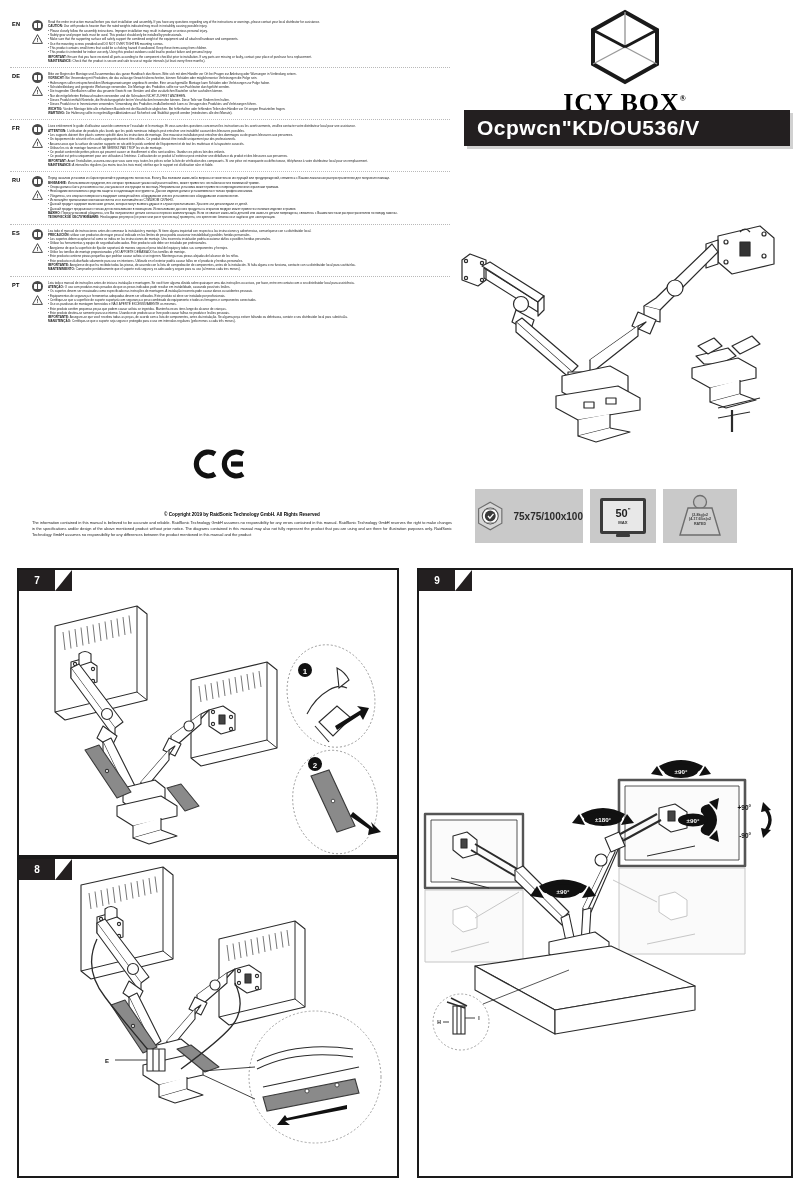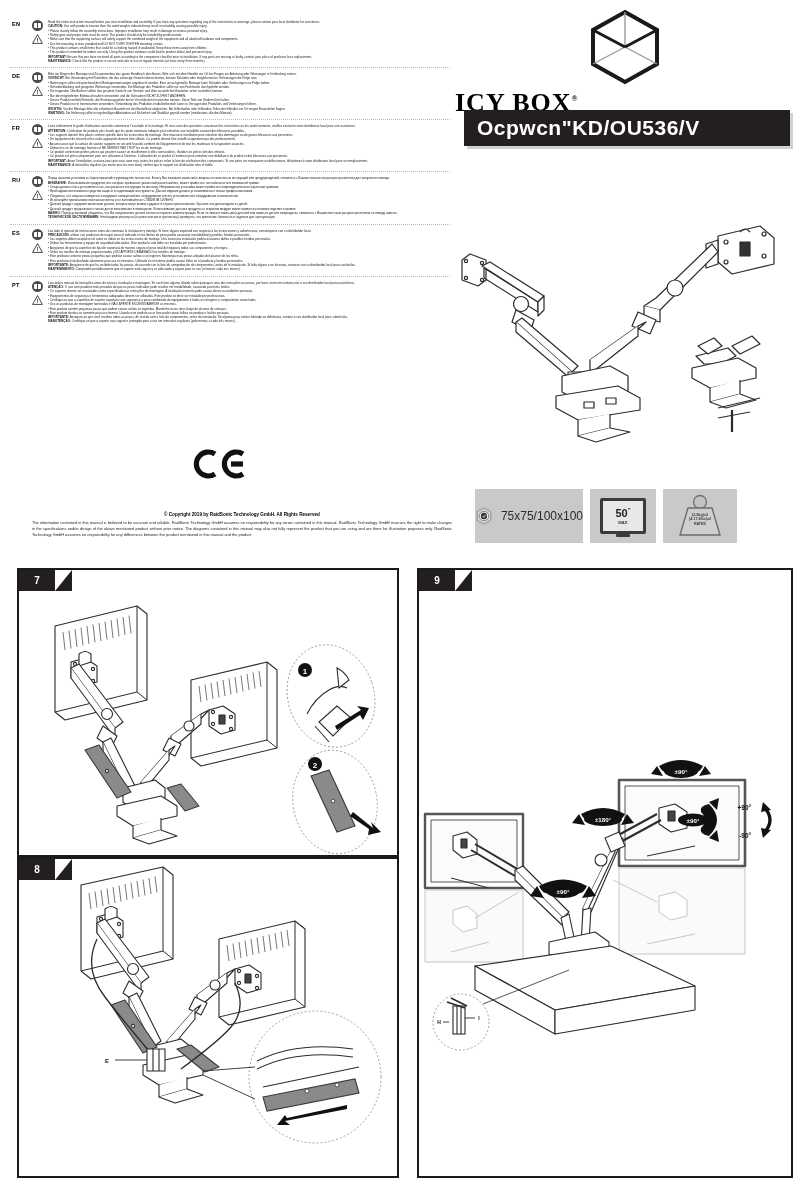--- a/index.html
+++ b/index.html
@@ -35,21 +35,21 @@
     position:relative;display:block;}
   .book-ico:after{content:"";position:absolute;left:2px;top:3px;width:7px;height:5px;
     background:#fff;border-radius:1px;}
   .book-ico:before{content:"";position:absolute;left:5px;top:3px;width:1px;height:5px;
     background:#4a4a4a;z-index:2;}
   
   .warn-ico{width:11px;height:10px;position:relative;display:block;}
   .warn-ico svg{display:block;}
 
   
-  .brand{position:absolute;left:455px;top:8px;width:340px;text-align:left;}
+  .brand{position:absolute;left:455px;top:8px;width:340px;text-align:center;}
   .cube{margin:0 auto;display:block;}
   .brandname{
     font-family:"Liberation Serif", serif;font-weight:bold;font-size:26px;
     letter-spacing:1px;margin-top:2px;position:relative;display:inline-block;
   }
   .brandname sup{font-size:8px;vertical-align:super;}
   .title-bar{
     position:absolute;left:464px;top:110px;width:326px;height:36px;
     background:#231f20;display:flex;align-items:center;
     box-shadow:3px 3px 0 rgba(0,0,0,.18);
@@ -68,21 +68,21 @@
   .copy{position:absolute;left:32px;top:512px;width:420px;}
   .copy-title{font-size:4.6px;font-weight:bold;text-align:center;margin-bottom:3px;}
   .copy-body{font-size:3.9px;line-height:1.5;text-align:justify;color:#222;}
 
   
   .specs{position:absolute;left:475px;top:489px;display:flex;gap:7px;}
   .spec{background:#c9c9c9;display:flex;align-items:center;justify-content:center;}
   .spec1{width:108px;height:54px;gap:8px;}
   .spec2{width:66px;height:54px;}
   .spec3{width:74px;height:54px;}
-  .vesa-label{font-size:12px;color:#2b2b2b;font-weight:400;}
+  .vesa-label{font-size:10px;color:#2b2b2b;font-weight:700;}
   .mon{width:40px;height:30px;border:3px solid #3a3a3a;border-radius:2px;background:#e8e8e8;
        display:flex;flex-direction:column;align-items:center;justify-content:center;position:relative;}
   .mon .sz{font-size:11px;font-weight:bold;color:#222;line-height:1;}
   .mon .sz sup{font-size:6px;}
   .mon .mx{font-size:4.2px;font-weight:bold;color:#333;margin-top:1px;}
   .mon:after{content:"";position:absolute;bottom:-6px;left:50%;transform:translateX(-50%);
     width:14px;height:3px;background:#3a3a3a;border-radius:1px;}
   .wt{position:relative;width:50px;height:44px;}
   .wt-txt{position:absolute;left:0;right:0;top:19px;text-align:center;}
   .wt-txt div{font-size:3.6px;font-weight:bold;color:#3c3c3c;line-height:1.22;}

